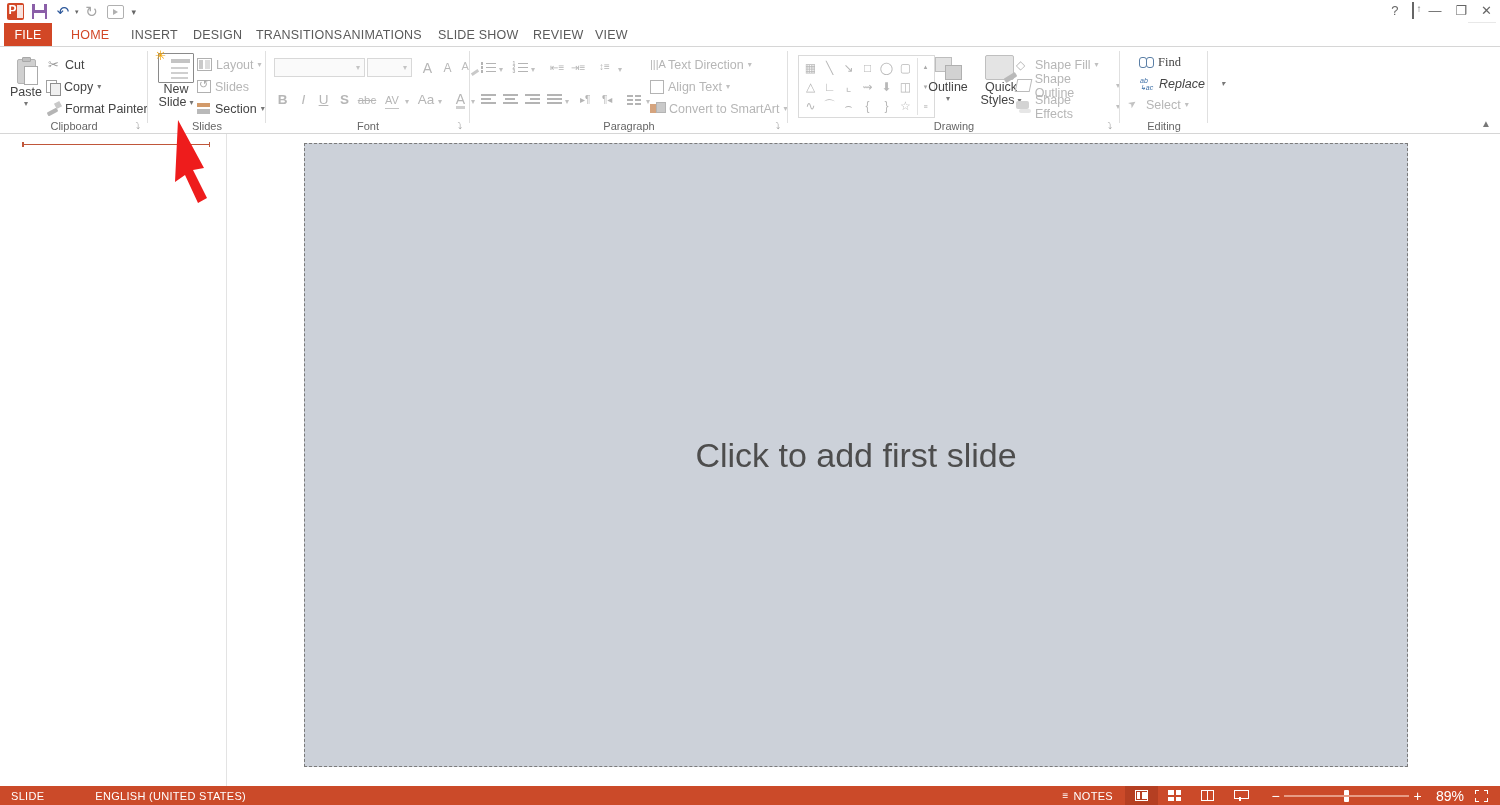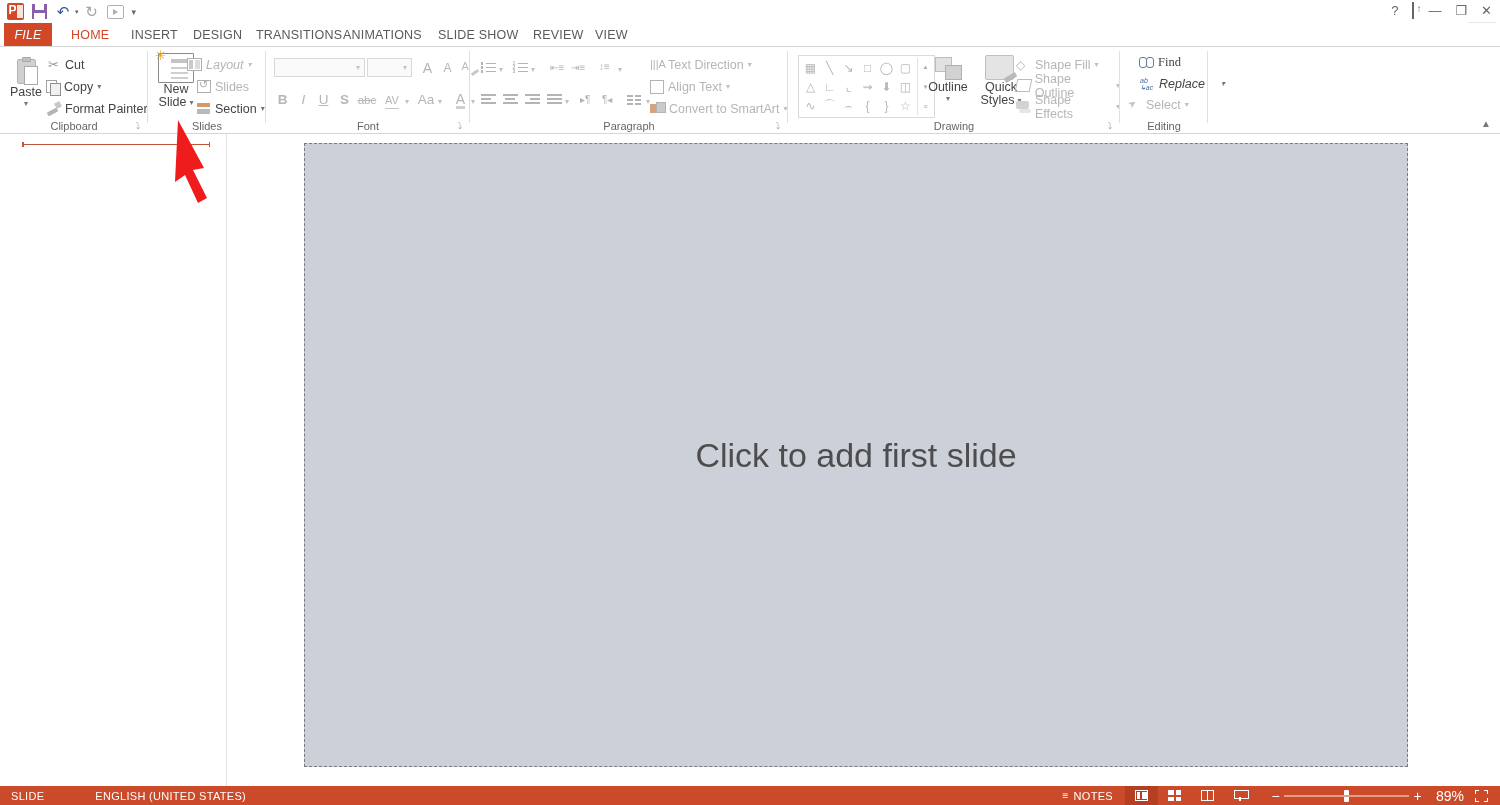--- a/index.html
+++ b/index.html
@@ -234,21 +234,21 @@
     </div>
   </div>
 
   <div class="acct">
     <span>Microsoft account</span>
     <span class="acct-caret">▾</span>
   </div>
   <div class="avatar"></div>
 
   <div class="tabbar">
-    <div class="tab file" style="left:4px;width:48px;justify-content:center;font-style:italic;">FILE</div>
+    <div class="tab file" style="left:4px;width:48px;justify-content:center;">FILE</div>
     <div class="tab active" style="left:60px;">HOME</div>
     <div class="tab" style="left:120px;text-align:right;">INSERT</div>
     <div class="tab" style="left:182px;">DESIGN</div>
     <div class="tab" style="left:245px;">TRANSITIONS</div>
     <div class="tab" style="left:332px;">ANIMATIONS</div>
     <div class="tab" style="left:427px;">SLIDE SHOW</div>
     <div class="tab" style="left:522px;">REVIEW</div>
     <div class="tab" style="left:584px;">VIEW</div>
   </div>
   <div class="tabline"></div>
@@ -292,21 +292,21 @@
               <i></i>
             </div>
           <div class="ns-star">✳</div>
         </div>
         <div class="cap">New</div>
         <div style="display:flex; align-items:center; gap:3px;">
           <span class="cap">Slide</span>
           <span class="caret">▾</span>
         </div>
       </div>
-      <div class="smallbtn dis" style="position:absolute; left:39px; top:7px;font-style:italic;">
+      <div class="smallbtn dis" style="position:absolute; left:49px; top:7px;">
         <span class="layout-ico"></span>
         <span>Layout</span>
         <span class="caret dis">▾</span>
       </div>
       <div class="smallbtn dis" style="position:absolute; left:49px; top:29px;">
         <span class="reset-ico"></span>
         <span>Slides</span>
       </div>
       <div class="smallbtn" style="position:absolute; left:49px; top:51px;">
         <span class="section-ico"></span>

